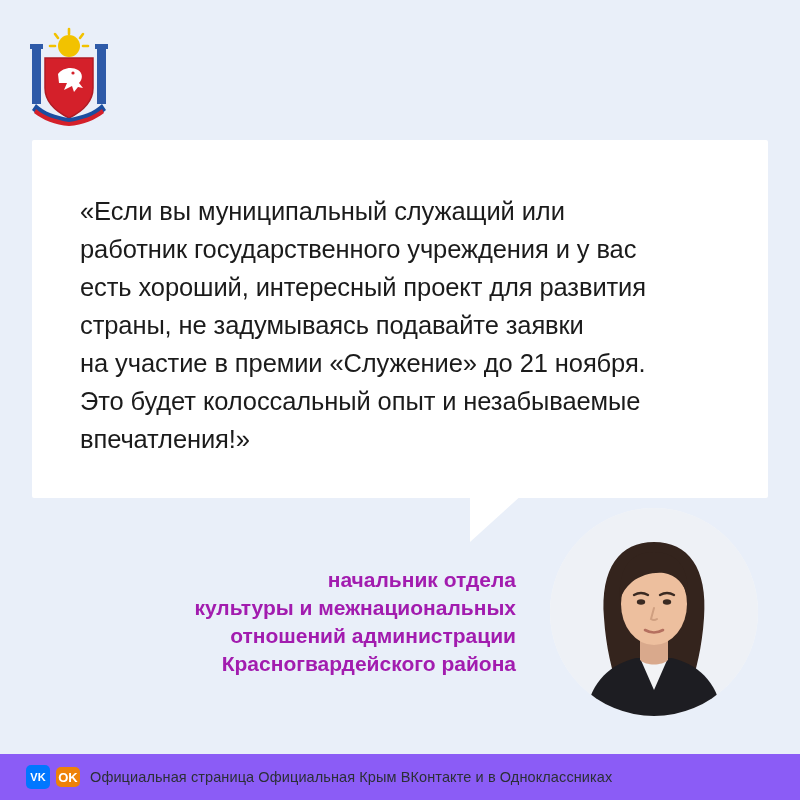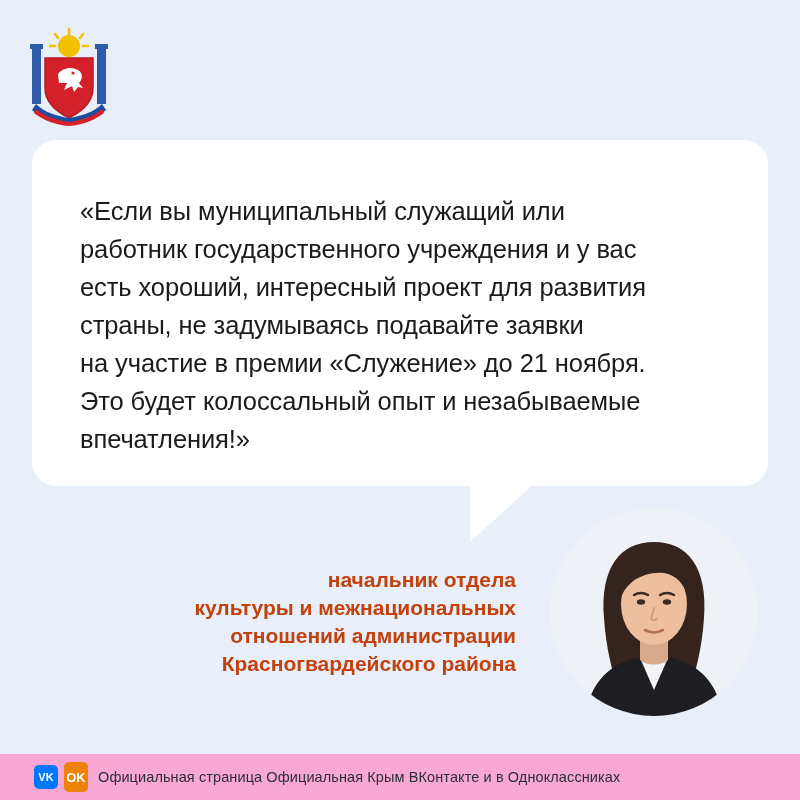--- a/index.html
+++ b/index.html
@@ -31,23 +31,23 @@
   }
   .emblem svg { display: block; }
 
   
   .bubble {
     position: absolute;
     left: 32px;
     top: 140px;
     width: 736px;
     background: #ffffff;
-    border-radius: 24px;
+    border-radius: 2px;
     box-sizing: border-box;
-    padding: 52px 48px 28px 48px;
+    padding: 52px 48px 40px 48px;
   }
   .bubble-tail {
     position: absolute;
     left: 470px;
     top: 484px;
     width: 0;
     height: 0;
     border-left: 0px solid transparent;
     border-right: 64px solid transparent;
     border-top: 58px solid #ffffff;
@@ -86,55 +86,55 @@
   .person-name {
     font-size: 30px;
     font-weight: 700;
     letter-spacing: 0.1px;
     margin-bottom: 12px;
   }
   .person-role {
     font-size: 21px;
     line-height: 28px;
     font-weight: 700;
-    color: #c2410c;
+    color: #a21caf;
     white-space: pre-line;
     text-align: right;
   }
 
   
   .footer {
     position: absolute;
     left: 0;
     bottom: 0;
     width: 800px;
     height: 46px;
-    background: #f9a8d4;
+    background: #8b5cf6;
     display: flex;
     align-items: center;
-    padding-left: 34px;
+    padding-left: 26px;
     box-sizing: border-box;
   }
   .vk-icon {
     width: 24px;
     height: 24px;
     border-radius: 5px;
     background: #0077ff;
     color: #fff;
     font-size: 11px;
     font-weight: 700;
     display: flex;
     align-items: center;
     justify-content: center;
     margin-right: 6px;
     flex: none;
   }
   .ok-icon {
     width: 24px;
-    height: 30px;
+    height: 20px;
     border-radius: 5px;
     background: #ee8208;
     color: #fff;
     font-size: 13px;
     font-weight: 700;
     display: flex;
     align-items: center;
     justify-content: center;
     margin-right: 10px;
     flex: none;

